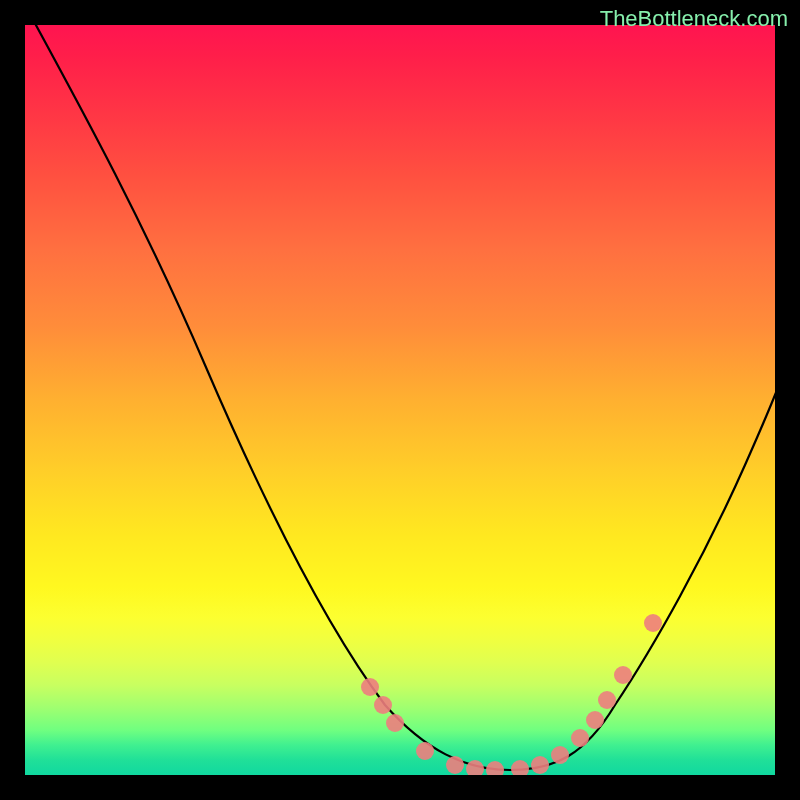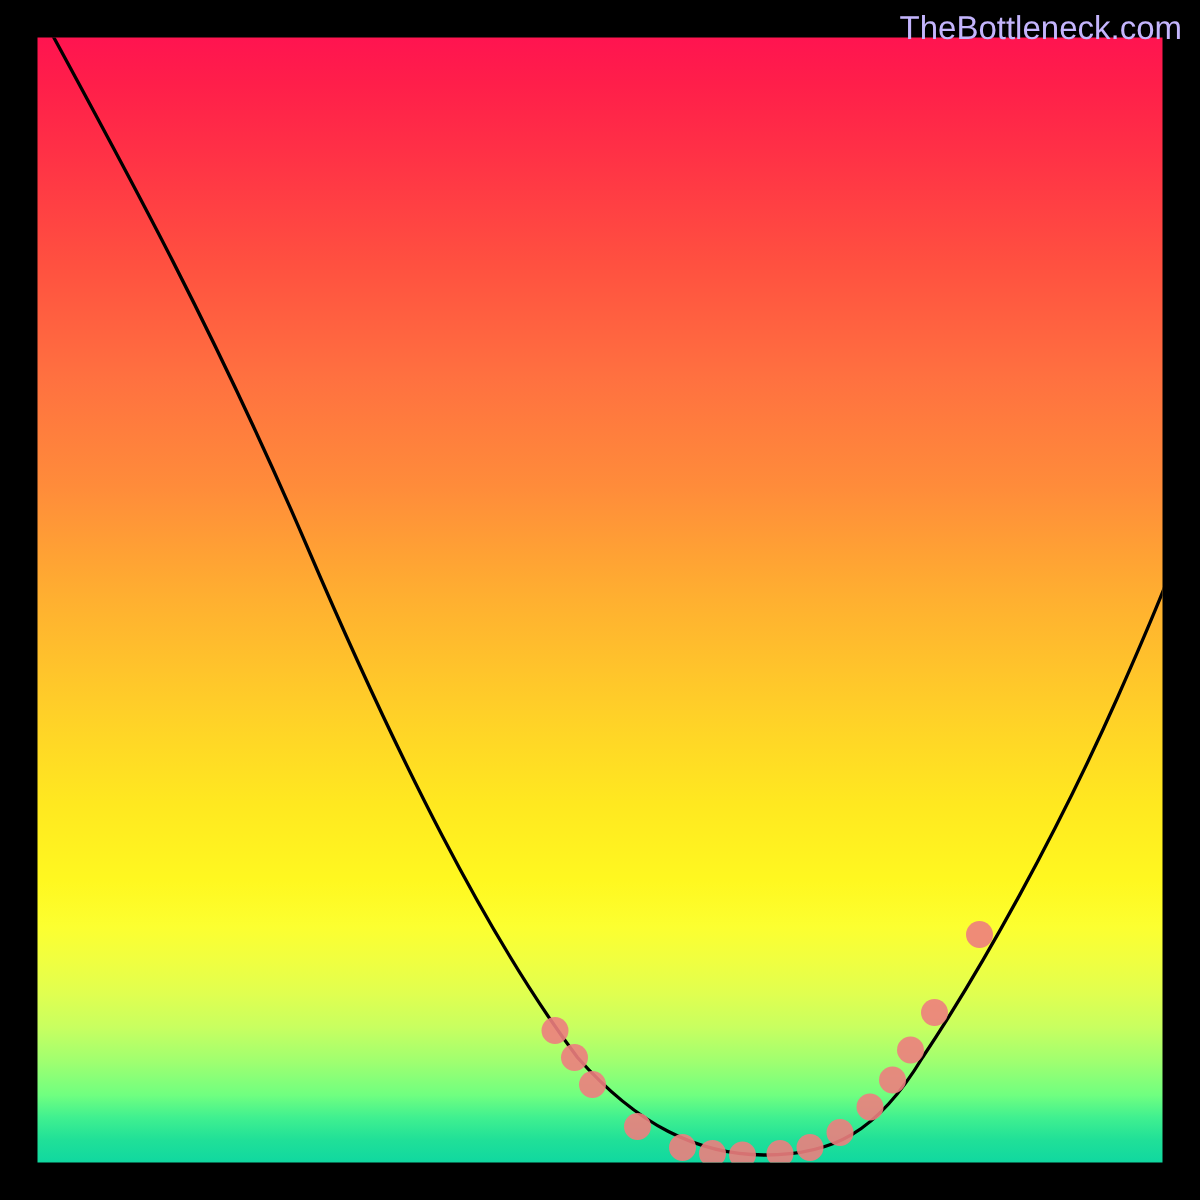--- a/index.html
+++ b/index.html
@@ -8,21 +8,21 @@
     height: 800px;
     background: #000;
     font-family: Arial, sans-serif;
     position: relative;
     overflow: hidden;
   }
   .watermark {
     position: absolute;
     top: 6px;
     right: 12px;
-    color: #c4b5fd;
+    color: #86efac;
     font-size: 22px;
     font-weight: 500;
     z-index: 10;
   }
   .plot-area {
     position: absolute;
     left: 25px;
     top: 25px;
     width: 750px;
     height: 750px;

